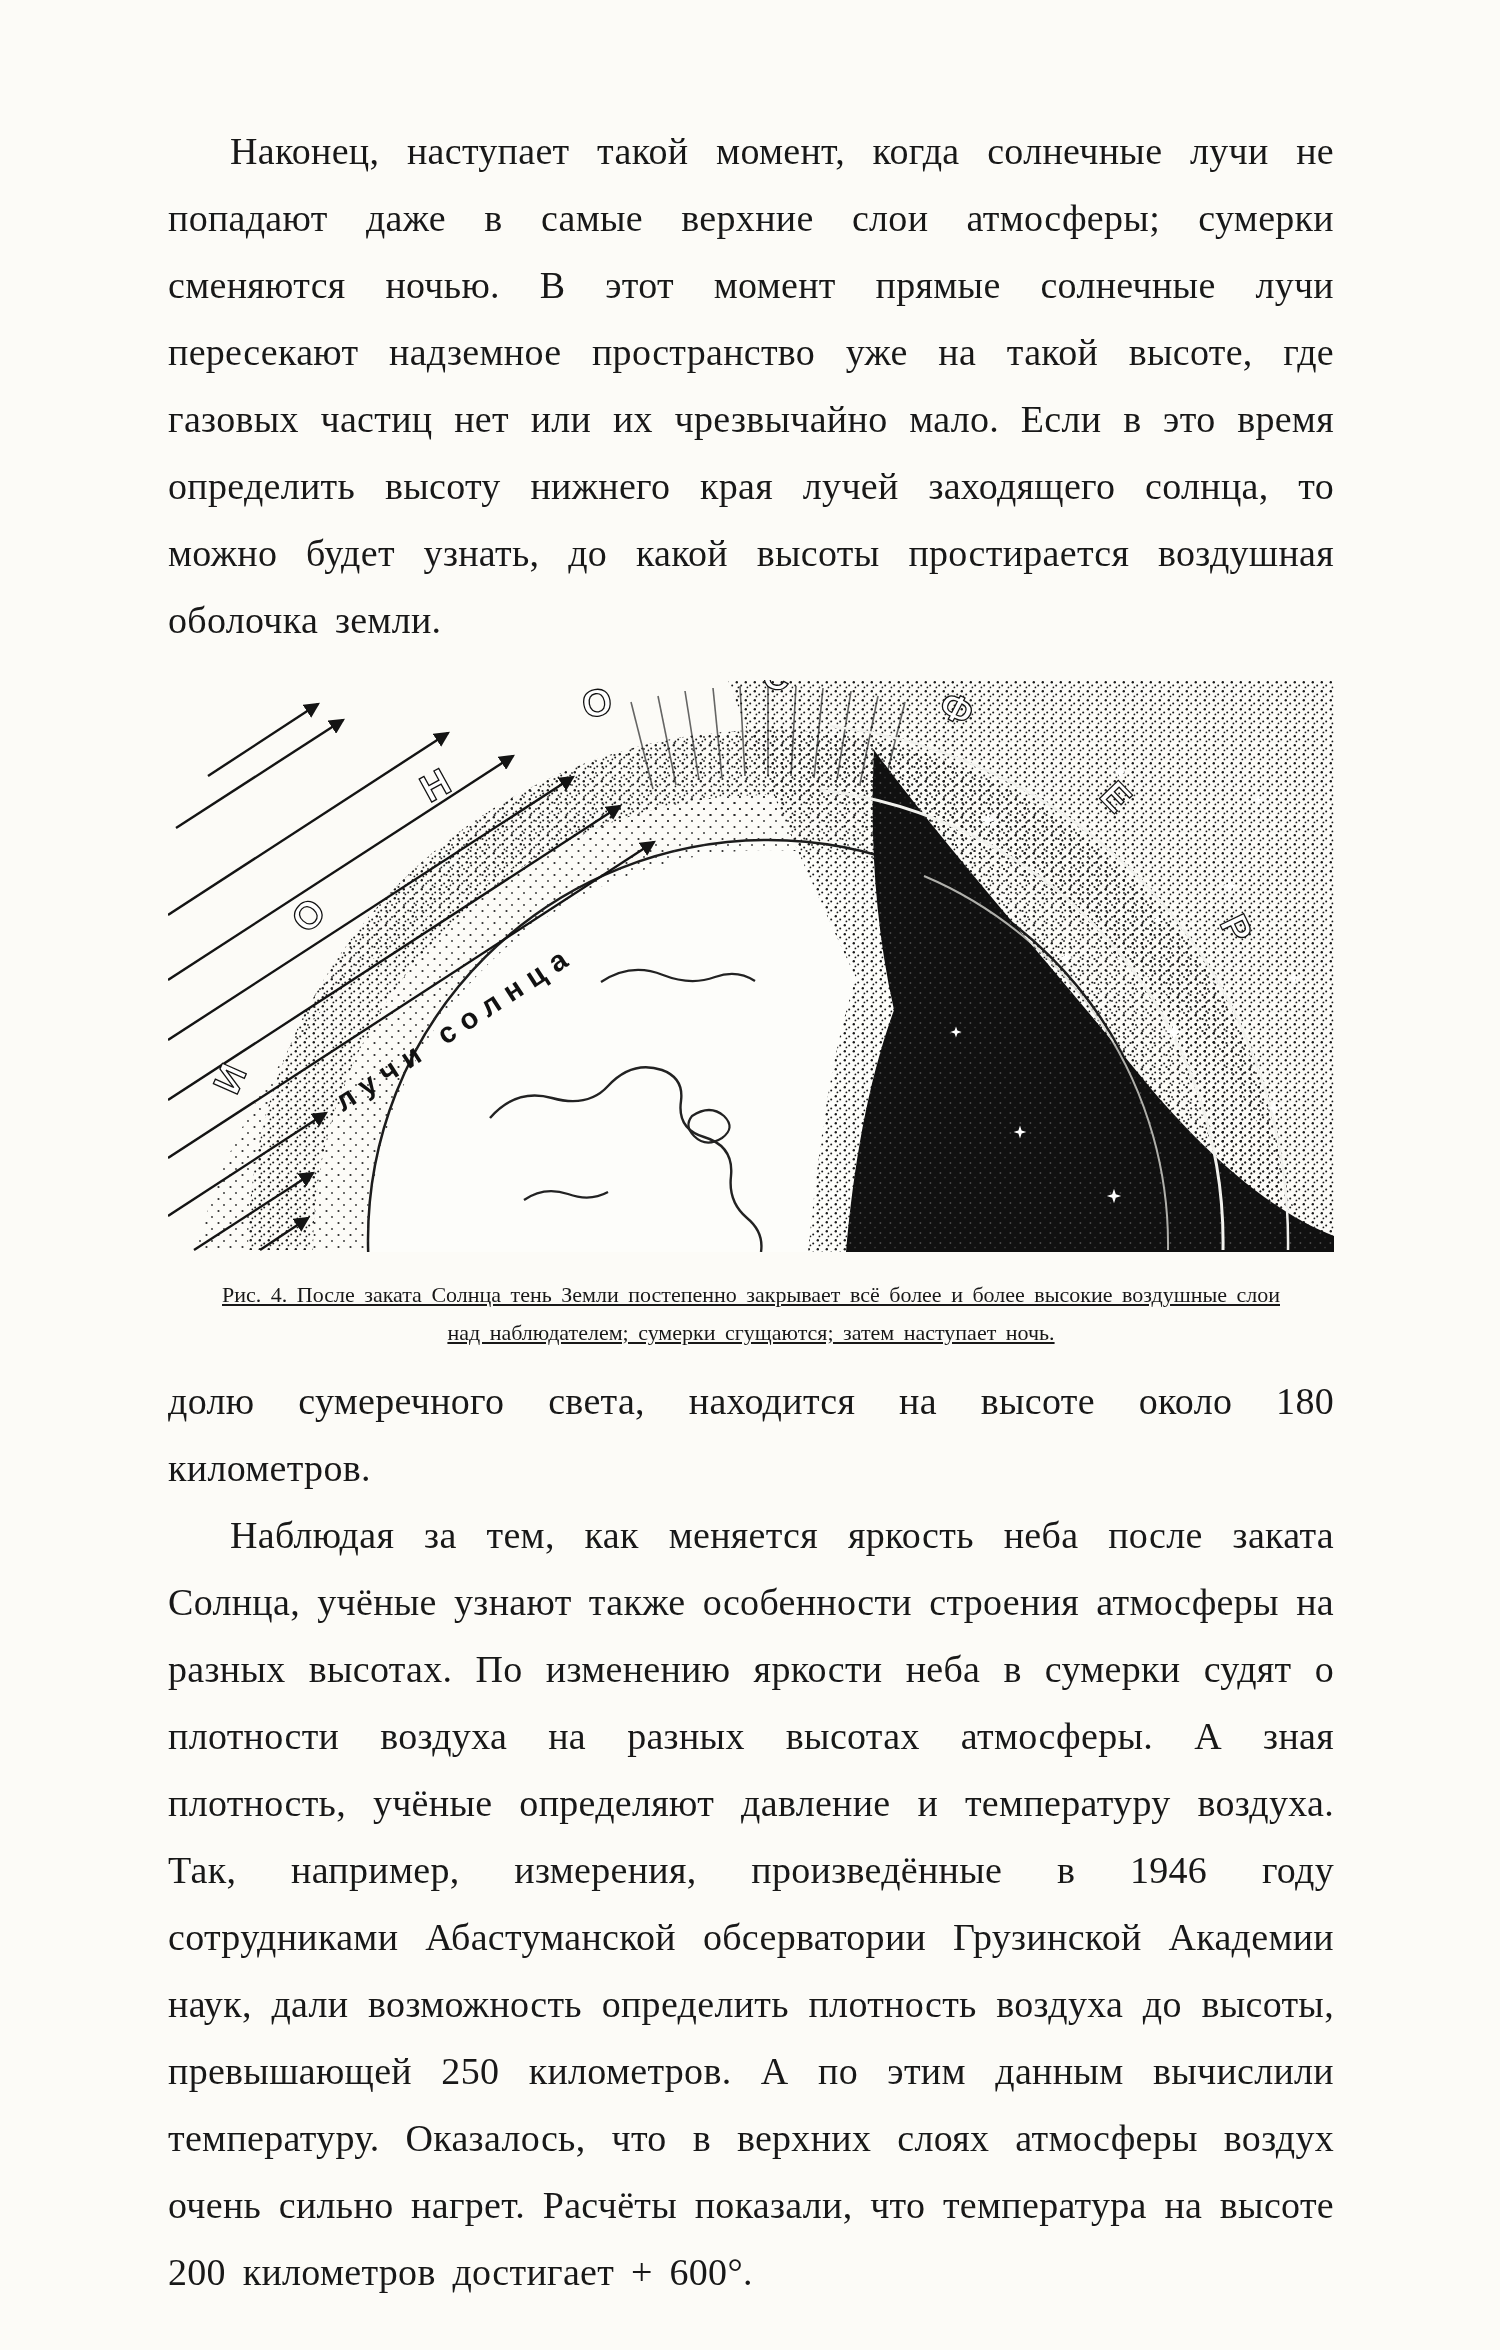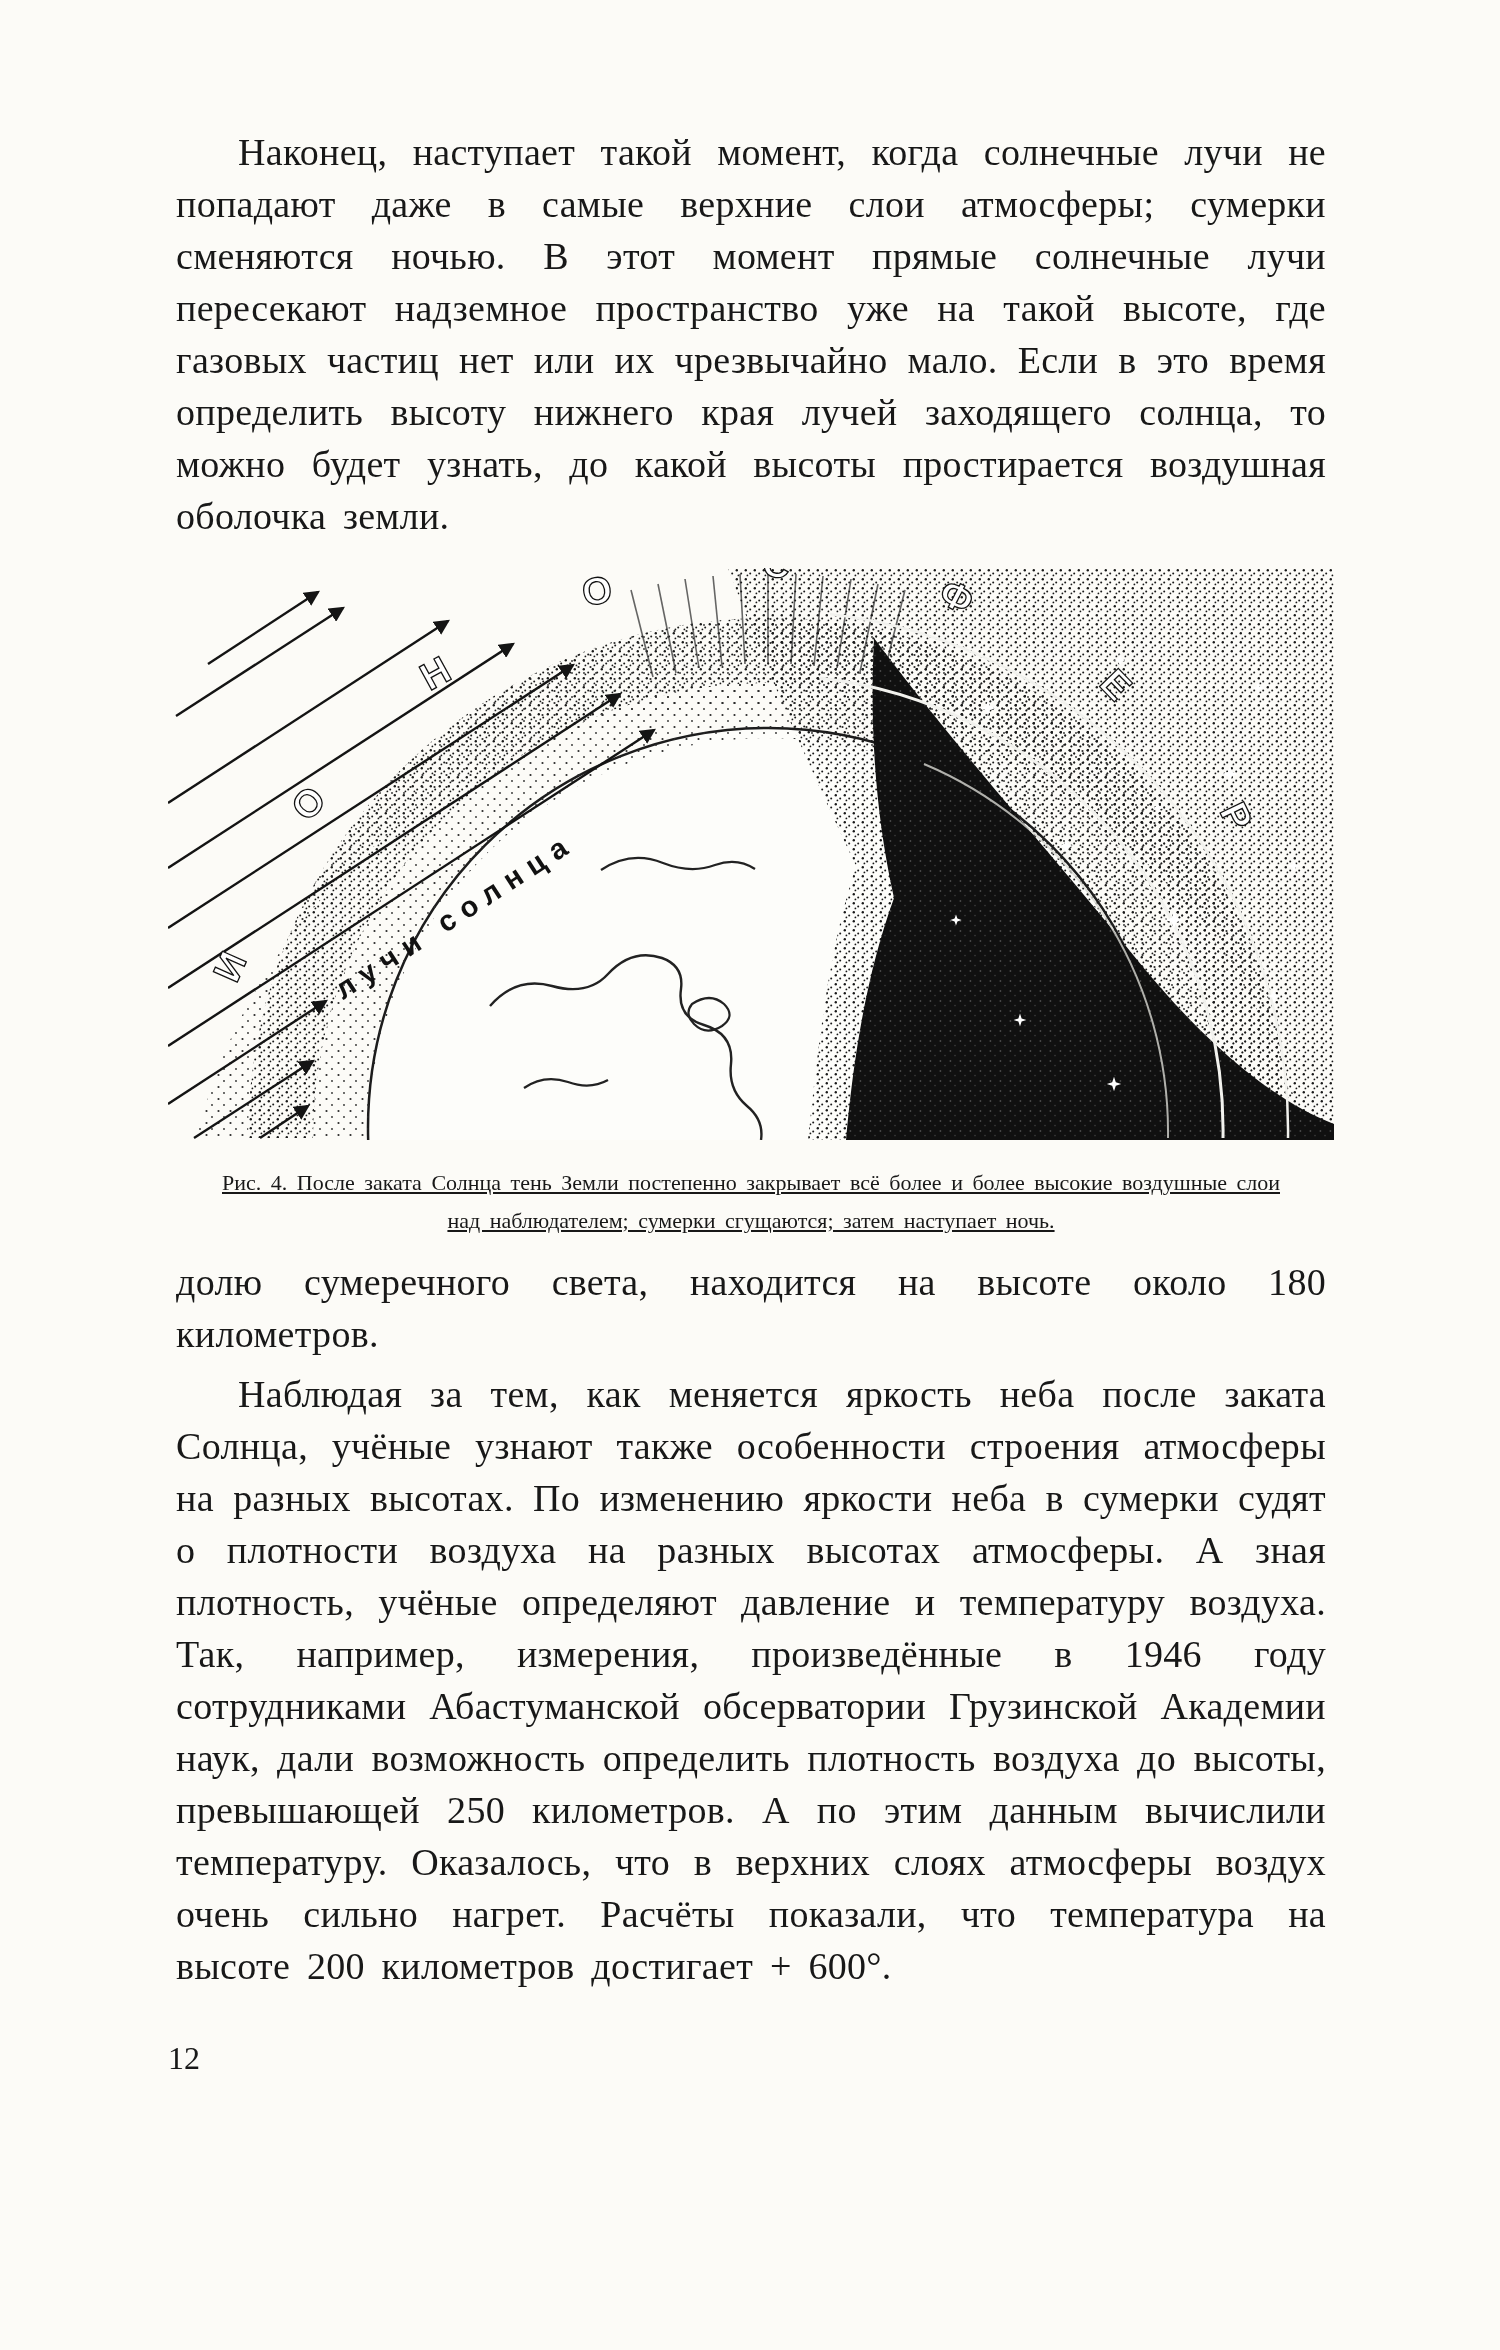--- a/index.html
+++ b/index.html
@@ -10,25 +10,25 @@
     font-family:"Liberation Serif", serif;
     overflow:hidden;
   }
   .page{
     box-sizing:border-box;
     width:1500px;
     padding:118px 166px 0 168px;
   }
   p.body-par{
     font-size:38px;
-    line-height:52px;
+    line-height:67px;
     text-align:justify;
     word-spacing:7px;
     letter-spacing:0.3px;
-    margin:8px;
+    margin:0;
   }
   p.indent{ text-indent:62px; }
   .figure-block{ margin-top:26px; }
   svg.illus{ display:block; width:1166px; height:572px; }
   .caption{
     margin:24px auto 16px auto;
     width:1058px;
     font-size:22px;
     line-height:38px;
     text-align:justify;

